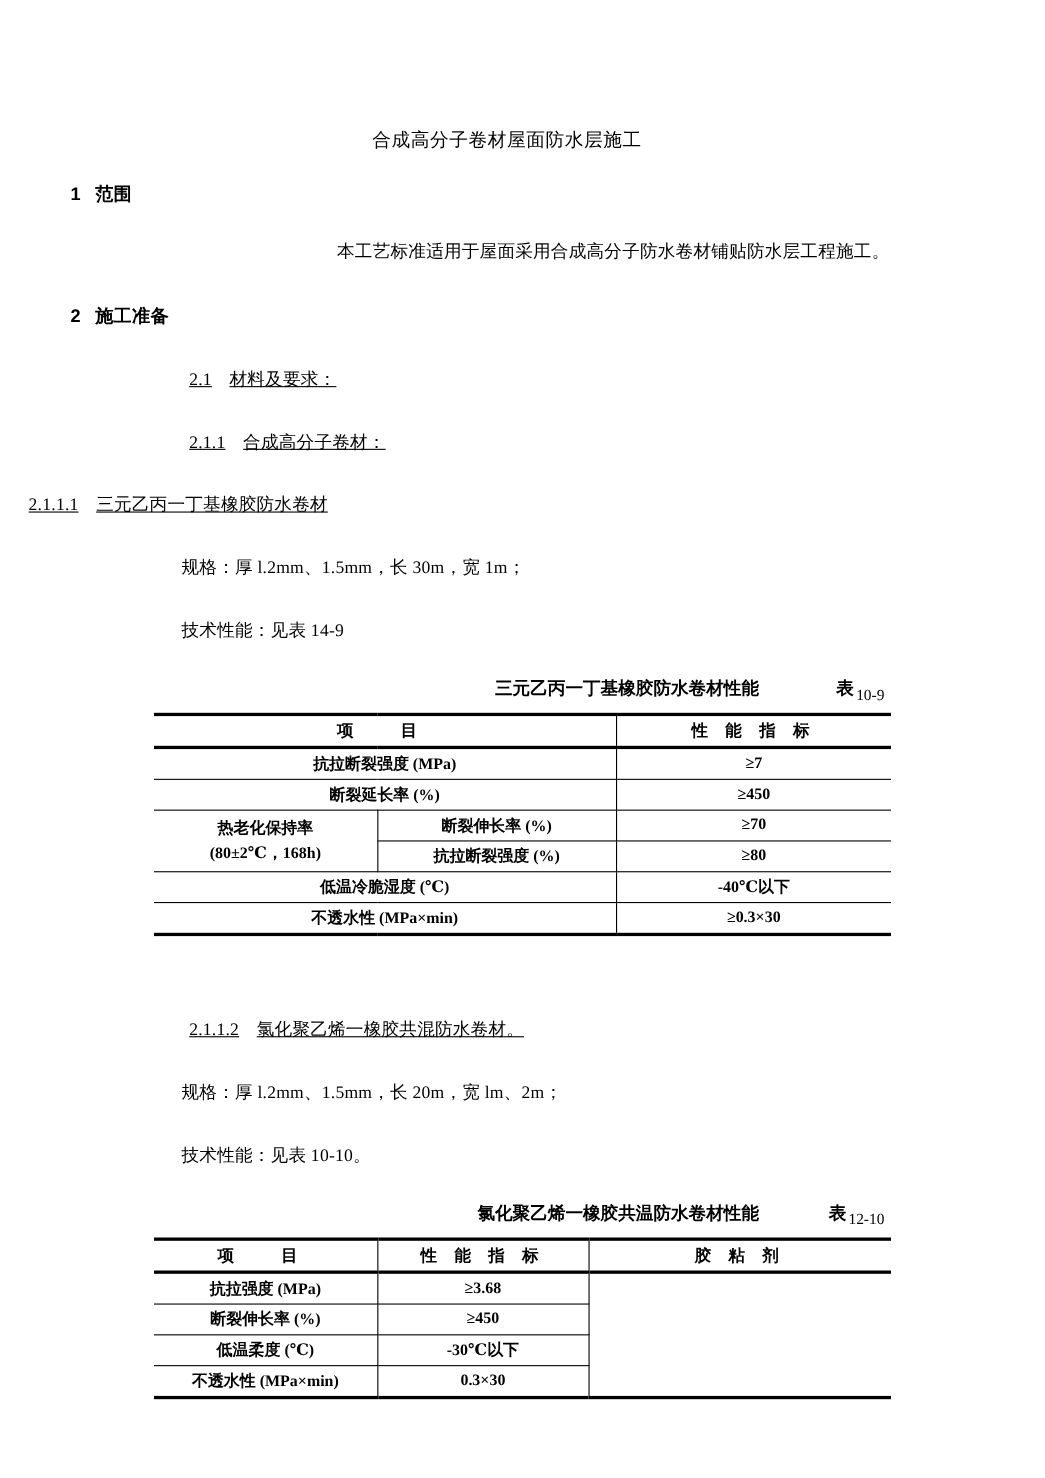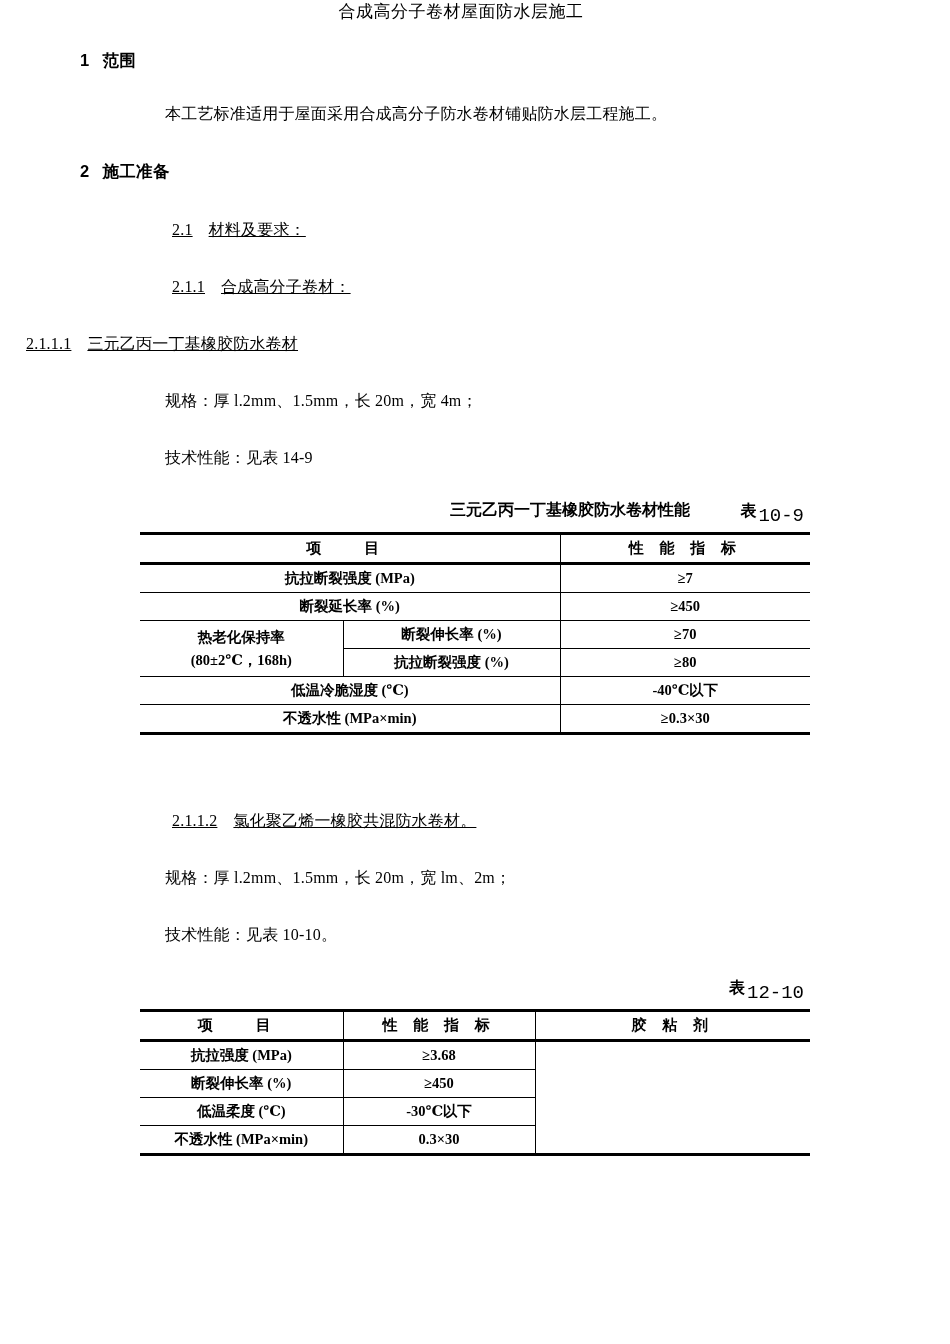--- a/index.html
+++ b/index.html
@@ -24,20 +24,21 @@
     overflow: hidden;
   }
 
   
   .doc-title {
     text-align: center;
     font-size: 17px;
     font-family: "Liberation Serif", "DejaVu Serif", serif;
     letter-spacing: 0.5px;
     margin: 0;
+    padding-top: 116px;
     padding-right: 28px;
   }
 
   .heading {
     font-family: "Liberation Sans", "DejaVu Sans", sans-serif;
     font-weight: bold;
     font-size: 16.5px;
     letter-spacing: 0.3px;
   }
   .heading .num {
@@ -45,28 +46,28 @@
     font-weight: bold;
   }
   .heading .num-gap { display: inline-block; width: 13px; }
 
   .para {
     font-size: 16px;
     line-height: 1.5;
     letter-spacing: 0.2px;
   }
 
-  .lvl0 { margin-left: 80px; }
+  .lvl0 { margin-left: 64px; }
   .lvl1 { margin-left: 165px; }
   .lvl2 { margin-left: 172px; text-decoration: underline; }
 
   .sub-gap { display: inline-block; width: 16px; }
 
   .blk-h1      { margin-top: 27px; }
-  .blk-p-intro { margin-top: 30px; }
+  .blk-p-intro { margin-top: 30px; text-align: center; }
   .blk-h2      { margin-top: 35px; }
   .blk-211     { margin-top: 35px; }
   .blk-2111    { margin-top: 33px; }
   .blk-21111   { margin-top: 33px; margin-left: 26px; }
   .blk-spec    { margin-top: 33px; }
   .blk-tech    { margin-top: 33px; }
 
   
   .table-caption {
     position: relative;
@@ -90,23 +91,23 @@
     right: 8px;
     top: 0;
     white-space: nowrap;
   }
   .table-caption .cap-no .cap-biao {
     font-family: "Liberation Sans", "DejaVu Sans", sans-serif;
     font-weight: bold;
     font-size: 16px;
   }
   .table-caption .cap-no .cap-digits {
-    font-family: Liberation Mono, monospace;
+    font-family: Liberation Serif, serif;
     font-weight: normal;
-    font-size: 19px;
+    font-size: 14px;
     position: relative;
     top: 5px;
     left: 2px;
   }
 
   
   .spec-table {
     margin-left: 140px;
     width: 670px;
     border-collapse: collapse;
@@ -164,21 +165,21 @@
   <div class="para lvl1 blk-p-intro">本工艺标准适用于屋面采用合成高分子防水卷材铺贴防水层工程施工。</div>
 
   <div class="heading lvl0 blk-h2"><span class="num">2</span><span class="num-gap"></span><span>施工准备</span></div>
 
   <div class="para lvl2 blk-211"><span>2.1</span><span class="sub-gap"></span><span>材料及要求：</span></div>
 
   <div class="para lvl2 blk-2111"><span>2.1.1</span><span class="sub-gap"></span><span>合成高分子卷材：</span></div>
 
   <div class="para lvl2 blk-21111"><span>2.1.1.1</span><span class="sub-gap"></span><span>三元乙丙一丁基橡胶防水卷材</span></div>
 
-  <div class="para lvl1 blk-spec">规格：厚 l.2mm、1.5mm，长 20m，宽 4m；</div>
+  <div class="para lvl1 blk-spec">规格：厚 l.2mm、1.5mm，长 30m，宽 1m；</div>
   <div class="para lvl1 blk-tech">技术性能：见表 14-9</div>
 
   <div class="table-caption" style="margin-top:30px;">
     <span class="cap-title">三元乙丙一丁基橡胶防水卷材性能</span>
     <span class="cap-no"><span class="cap-biao">表</span><span class="cap-digits">10-9</span></span>
   </div>
 
   <div class="tbl1-wrap">
     <table class="spec-table tbl1">
       <colgroup>
@@ -224,20 +225,21 @@
   </div>
 
   <div class="gap-after-t1"></div>
 
   <div class="para lvl2"><span>2.1.1.2</span><span class="sub-gap"></span><span>氯化聚乙烯一橡胶共混防水卷材。</span></div>
 
   <div class="para lvl1 blk-spec">规格：厚 l.2mm、1.5mm，长 20m，宽 lm、2m；</div>
   <div class="para lvl1 blk-tech">技术性能：见表 10-10。</div>
 
   <div class="table-caption" style="margin-top:30px;">
+    <span class="cap-title">氯化聚乙烯一橡胶共温防水卷材性能</span>
     <span class="cap-no"><span class="cap-biao">表</span><span class="cap-digits">12-10</span></span>
   </div>
 
   <div class="tbl2-wrap">
     <table class="spec-table tbl2">
       <colgroup>
           <col class="d1">
           <col class="d2">
           <col class="d3">
         </colgroup>

